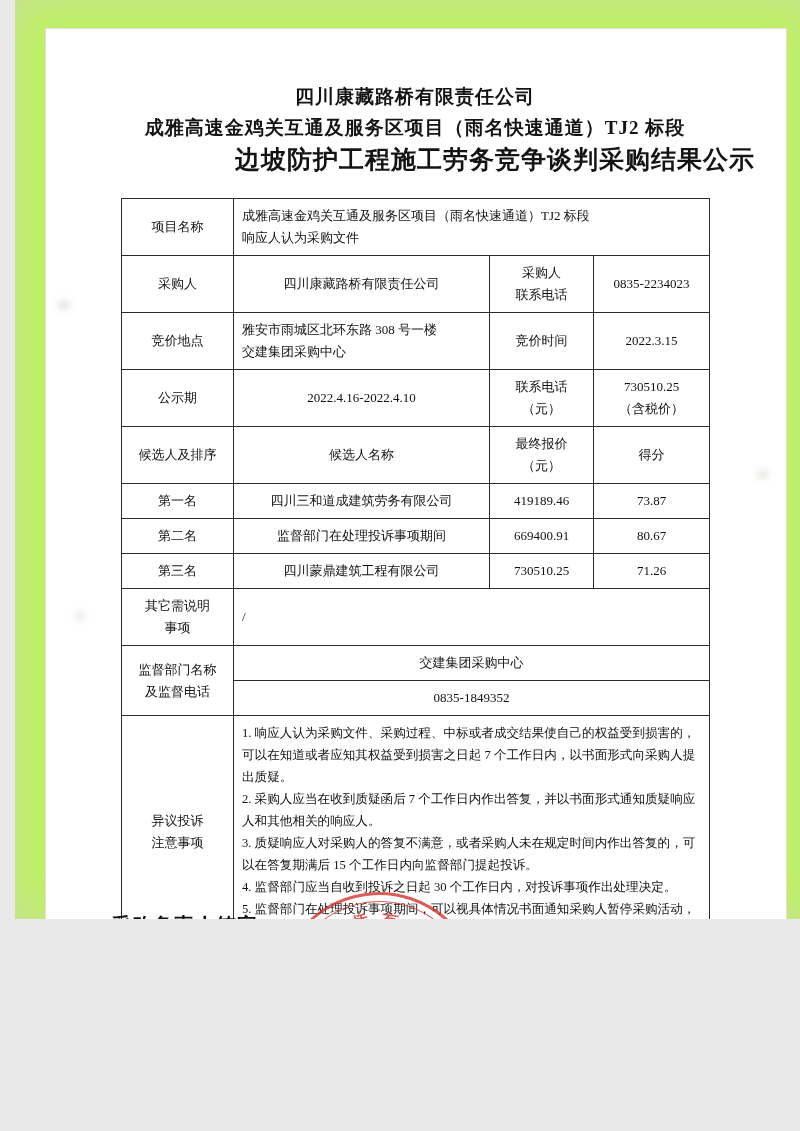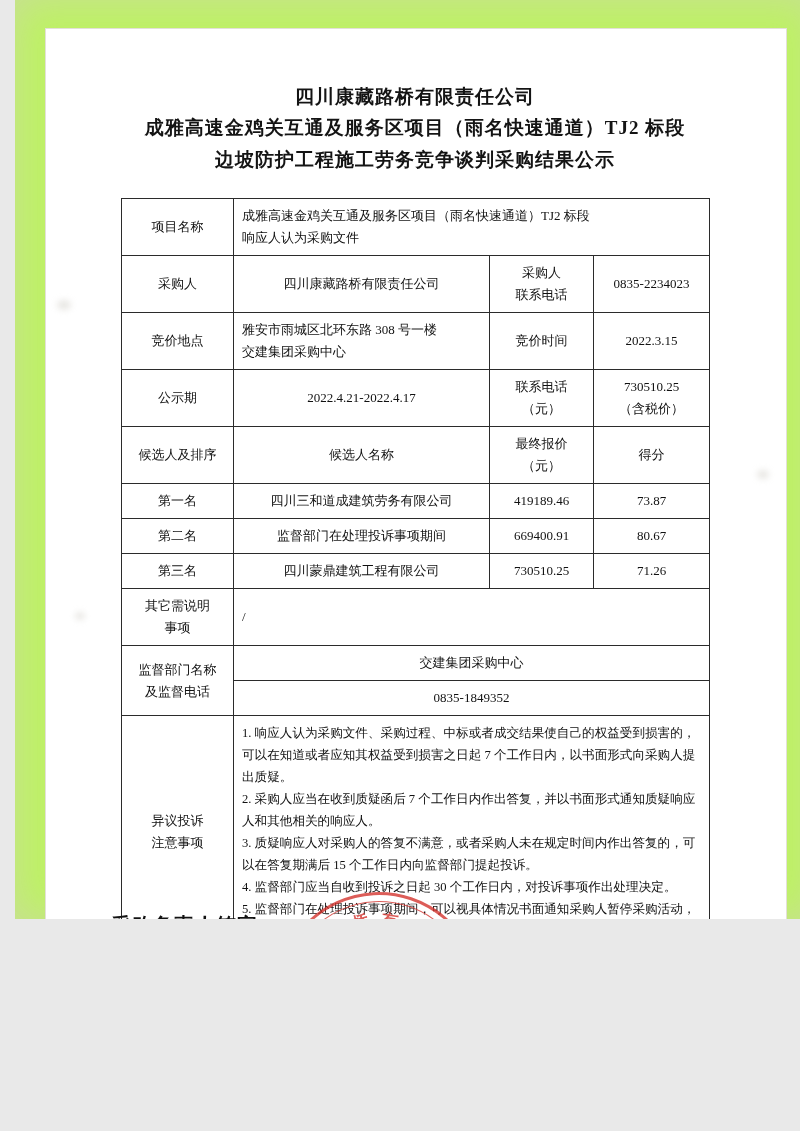--- a/index.html
+++ b/index.html
@@ -44,21 +44,21 @@
     width: 680px;
     text-align: center;
   }
   .title-line {
     font-weight: bold;
     color: #141414;
     letter-spacing: 1px;
   }
   .t1 { font-size: 19px; line-height: 30px; }
   .t2 { font-size: 19px; line-height: 32px; }
-  .t3 { font-size: 19px; line-height: 32px; }
+  .t3 { font-size: 25px; line-height: 32px; text-align: right; }
 
   table.doc {
     position: absolute;
     left: 106px;
     top: 198px;
     width: 588px;
     border-collapse: collapse;
     table-layout: fixed;
     font-size: 13px;
     color: #111;
@@ -205,21 +205,21 @@
         <td class="lbl">竞价地点</td>
         <td class="l" colspan="2">
           <div>雅安市雨城区北环东路 308 号一楼</div>
           <div>交建集团采购中心</div>
         </td>
         <td class="c">竞价时间</td>
         <td class="c">2022.3.15</td>
       </tr>
       <tr>
         <td class="lbl">公示期</td>
-        <td class="c" colspan="2">2022.4.21-2022.4.17</td>
+        <td class="c" colspan="2">2022.4.16-2022.4.10</td>
         <td class="c">
           <div>联系电话</div>
           <div>（元）</div>
         </td>
         <td class="c">
           <div>730510.25</div>
           <div>（含税价）</div>
         </td>
       </tr>
       <tr>

